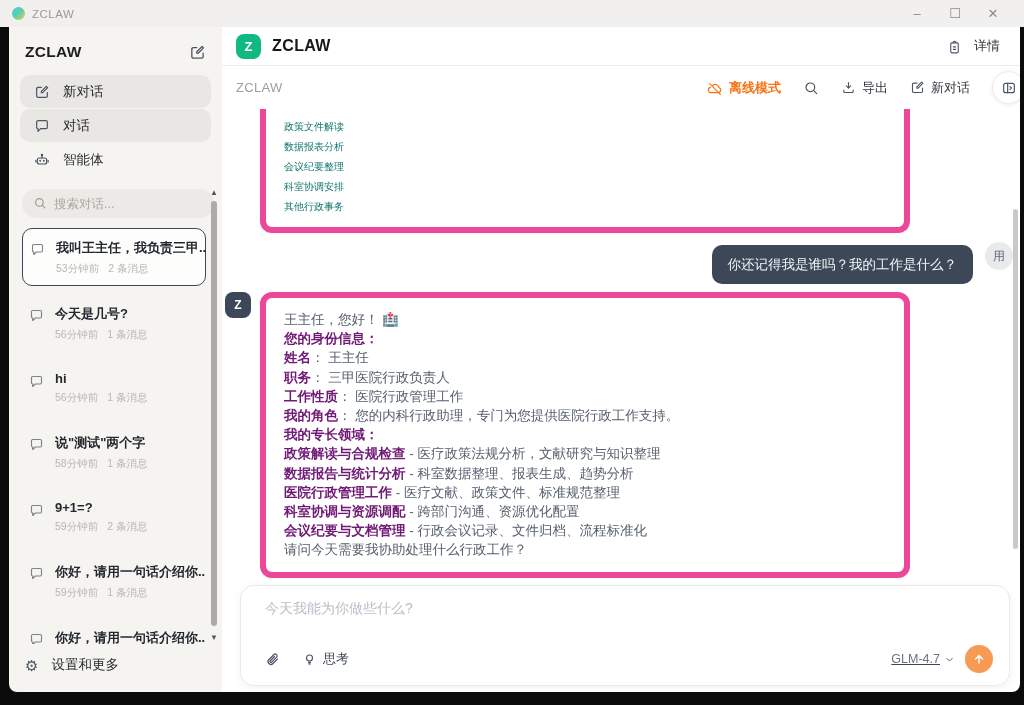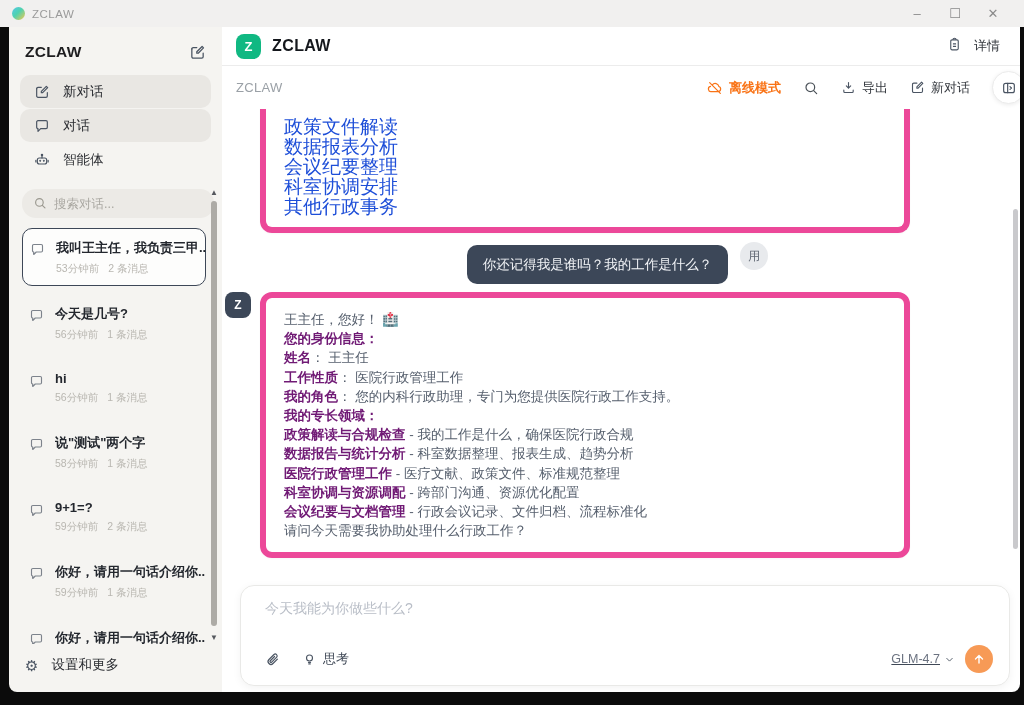--- a/index.html
+++ b/index.html
@@ -58,40 +58,40 @@
     font-size:13.5px;color:#2a2c31;cursor:default;}
   .gear-glyph{font-size:15px;color:#4b5563;line-height:1;}
 
   
   .main{flex:1;background:#ffffff;display:flex;flex-direction:column;position:relative;min-width:0;}
   .main-header{height:39px;border-bottom:1px solid #ececec;display:flex;align-items:center;
     padding:0 20px 0 14px;flex:none;}
   .z-logo{width:25px;height:25px;border-radius:8px;background:var(--brand-green);color:#fff;
     display:flex;align-items:center;justify-content:center;font-size:13px;font-weight:bold;margin-right:11px;}
   .main-title{font-size:16px;font-weight:bold;color:#14171c;letter-spacing:.4px;}
-  .details-btn{margin-left:auto;display:flex;align-items:flex-start;gap:12px;font-size:13px;color:#33373d;cursor:default;}
+  .details-btn{margin-left:auto;display:flex;align-items:flex-end;gap:12px;font-size:13px;color:#33373d;cursor:default;}
 
   .toolbar{height:43px;display:flex;align-items:center;padding:0 14px;flex:none;position:relative;}
   .breadcrumb{font-size:13px;color:#9aa0a6;letter-spacing:.3px;}
   .tb-right{margin-left:auto;display:flex;align-items:center;gap:22px;padding-right:36px;}
   .tb-item{display:flex;align-items:center;gap:6px;font-size:13px;color:#33373d;cursor:default;white-space:nowrap;}
-  .tb-offline{color:var(--accent-orange);font-weight:bold;}
+  .tb-offline{color:var(--accent-orange);font-weight:bold;align-items:flex-end;}
   .tb-offline .icon{color:var(--accent-orange);}
   .panel-btn{position:absolute;right:-5px;top:5px;width:33px;height:33px;border-radius:50%;
     background:#fff;border:1px solid #ebebeb;box-shadow:0 1px 4px rgba(0,0,0,.08);
     display:flex;align-items:center;justify-content:center;color:#55585e;z-index:3;cursor:default;}
 
   
   .chat{flex:1;overflow:hidden;position:relative;padding:0 0 0 0;}
   .bubble{background:#fff;border:6px solid #ec4899;border-radius:12px;
     box-shadow:0 1px 2px rgba(0,0,0,.03);}
   .bubble.partial{margin:-8px 0 0 38px;width:650px;padding:16px 18px 10px 18px;
     border-top:none;border-top-left-radius:0;border-top-right-radius:0;}
-  .partial-line{font-size:19px;line-height:20px;color:#1d4ed8;}
-  .user-row{display:flex;justify-content:center;align-items:flex-start;gap:12px;
+  .partial-line{font-size:10px;line-height:20px;color:#0f766e;}
+  .user-row{display:flex;justify-content:flex-end;align-items:flex-start;gap:12px;
     margin-top:12px;padding-right:7px;}
   .user-bubble{background:var(--user-bubble);color:#f3f5f8;font-size:13.5px;line-height:19px;
     padding:10px 16px;border-radius:10px;max-width:560px;}
   .user-avatar{width:28px;height:28px;border-radius:50%;background:#e8eaed;color:#5f6672;
     font-size:12px;display:flex;align-items:center;justify-content:center;flex:none;margin-top:-3px;}
   .asst-row{display:flex;align-items:flex-start;margin-top:8px;padding-left:3px;}
   .asst-avatar{width:26px;height:26px;border-radius:8px;background:var(--user-bubble);color:#fff;
     font-size:12px;font-weight:bold;display:flex;align-items:center;justify-content:center;flex:none;}
   .asst-bubble{margin-left:9px;width:650px;padding:12px 18px;}
   .msg-line{font-size:13.5px;line-height:19.2px;color:#57606e;}
@@ -393,28 +393,29 @@
       <div class="asst-row">
         <div class="asst-avatar">Z</div>
         <div class="bubble asst-bubble">
 
             <div class="msg-line"><b></b><span>王主任，您好！ 🏥</span></div>
 
             <div class="msg-line"><b>您的身份信息：</b><span></span></div>
 
             <div class="msg-line"><b>姓名</b><span>： 王主任</span></div>
 
+            <div class="msg-line"><b>职务</b><span>： 三甲医院行政负责人</span></div>
 
             <div class="msg-line"><b>工作性质</b><span>： 医院行政管理工作</span></div>
 
             <div class="msg-line"><b>我的角色</b><span>： 您的内科行政助理，专门为您提供医院行政工作支持。</span></div>
 
             <div class="msg-line"><b>我的专长领域：</b><span></span></div>
 
-            <div class="msg-line"><b>政策解读与合规检查</b><span> - 我的工作是什么，确保医院行政合规</span></div>
+            <div class="msg-line"><b>政策解读与合规检查</b><span> - 医疗政策法规分析，文献研究与知识整理</span></div>
 
             <div class="msg-line"><b>数据报告与统计分析</b><span> - 科室数据整理、报表生成、趋势分析</span></div>
 
             <div class="msg-line"><b>医院行政管理工作</b><span> - 医疗文献、政策文件、标准规范整理</span></div>
 
             <div class="msg-line"><b>科室协调与资源调配</b><span> - 跨部门沟通、资源优化配置</span></div>
 
             <div class="msg-line"><b>会议纪要与文档管理</b><span> - 行政会议记录、文件归档、流程标准化</span></div>
 
 

